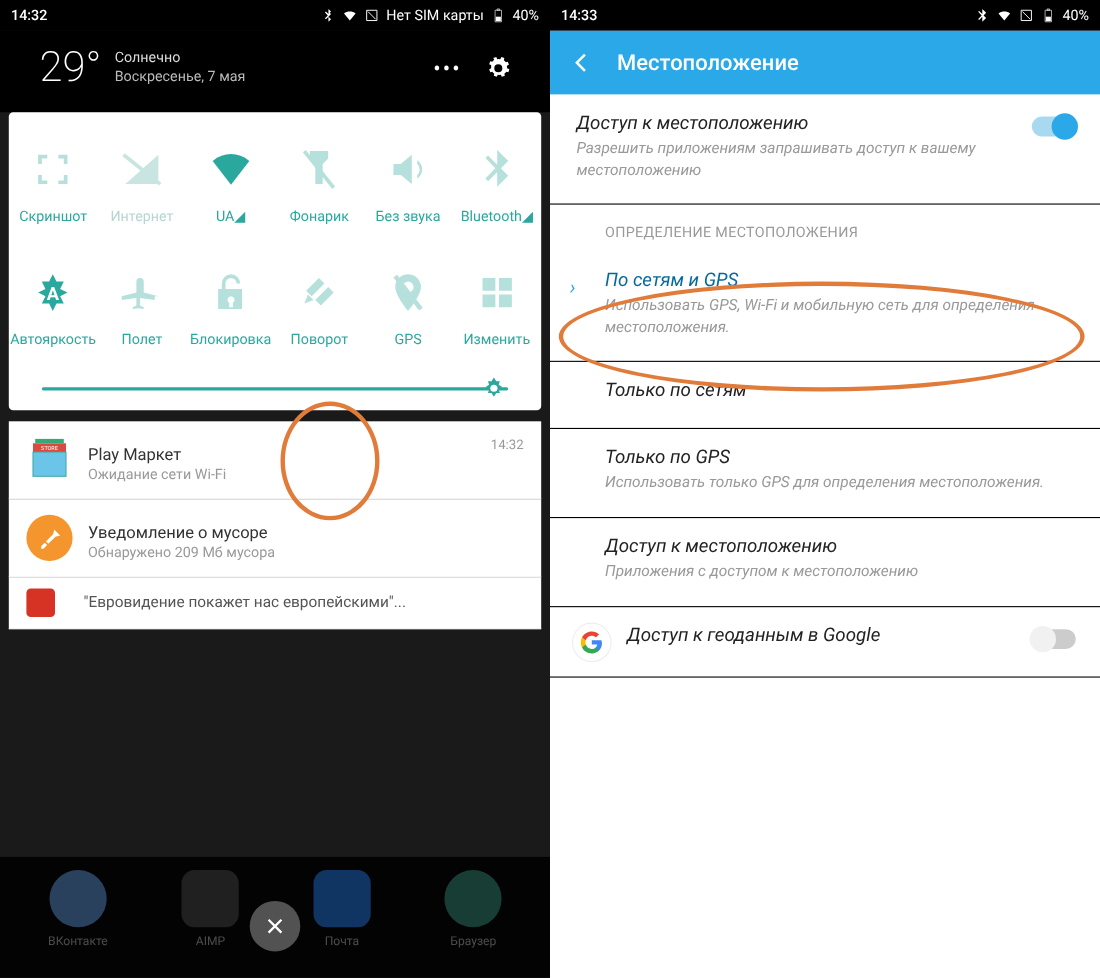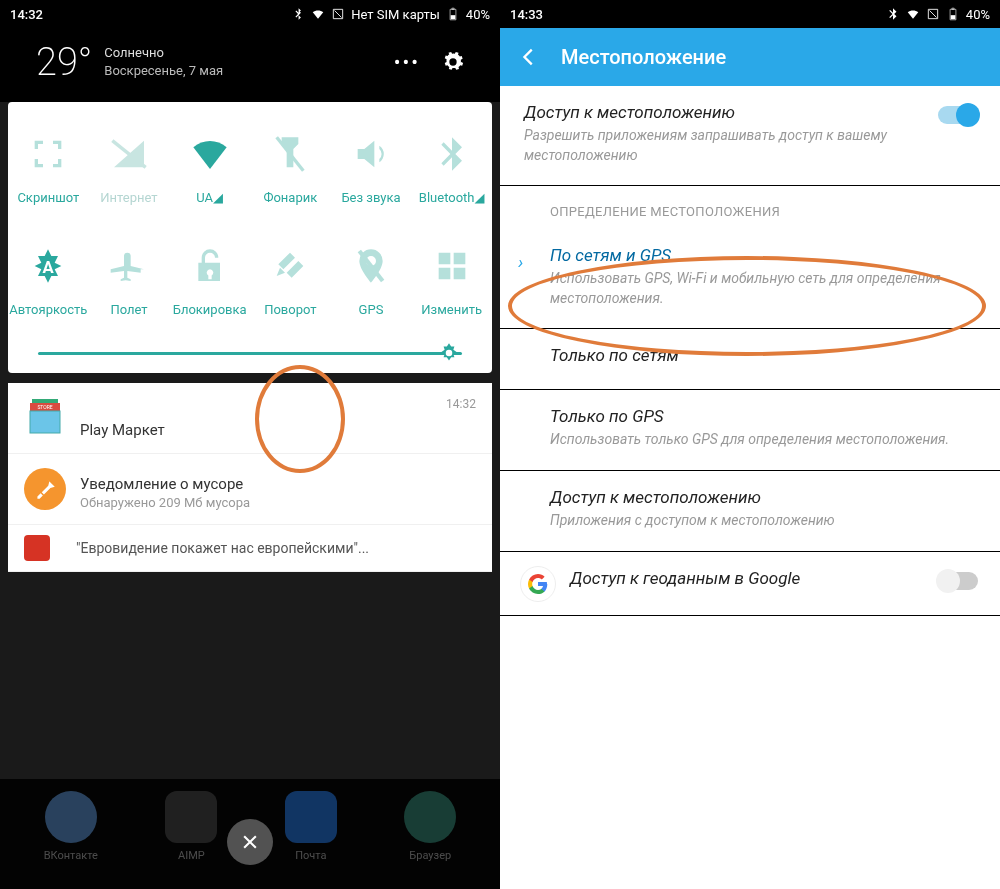--- a/index.html
+++ b/index.html
@@ -255,20 +255,21 @@
       <div class="notif-icon" style="background:linear-gradient(#fff,#fff);">
         <svg viewBox="0 0 42 42" width="42" height="42">
             <rect x="6" y="6" width="30" height="8" fill="#d94b3f"></rect>
             <rect x="6" y="14" width="30" height="22" fill="#6bc5e8" stroke="#4aa" stroke-width="1"></rect>
             <rect x="8" y="2" width="26" height="4" fill="#3a7"></rect>
             <text x="21" y="12" text-anchor="middle" fill="#fff" font-size="5">STORE</text>
           </svg>
       </div>
       <div class="notif-body">
         <div class="notif-title">Play Маркет</div>
+        <div class="notif-sub">Ожидание сети Wi-Fi</div>
       </div>
       <span class="notif-time">14:32</span>
     </div>
     <div class="notif">
       <div class="notif-icon" style="background:#f5952e;border-radius:50%;">
         <svg viewBox="0 0 24 24" width="26" height="26">
             <path fill="#fff" d="M14 3l7 7-4 1-6 6-2-2 6-6 1-4-2-2zM5 19l3-3 2 2-3 3H5v-2z"></path>
           </svg>
       </div>
       <div class="notif-body">

